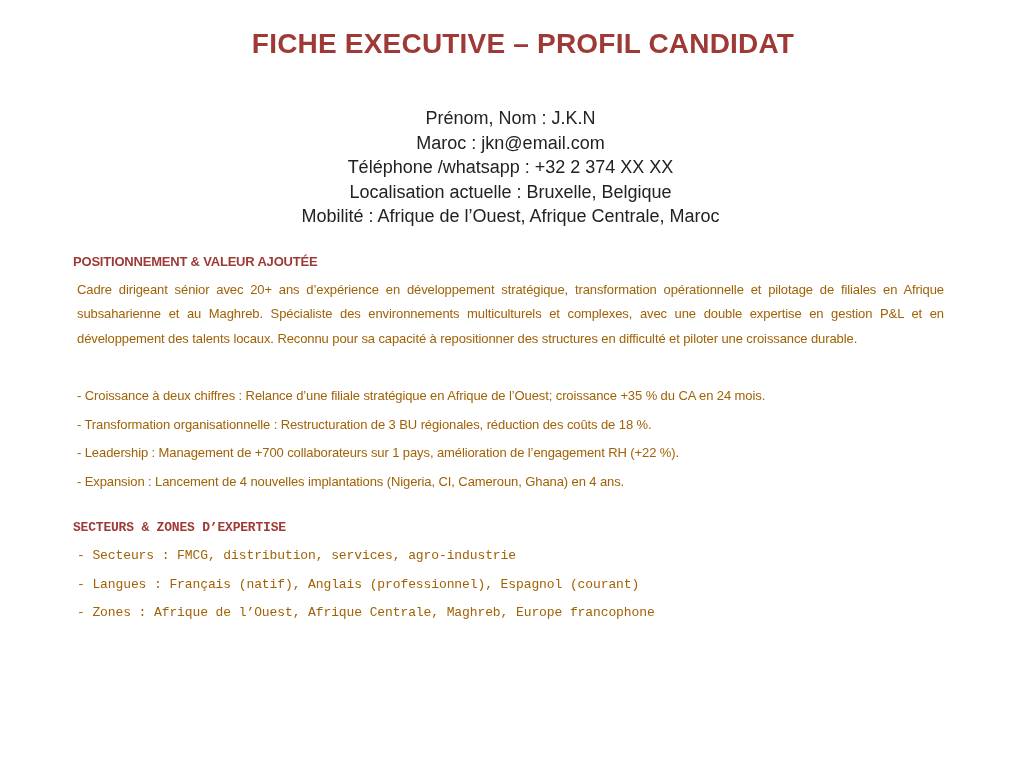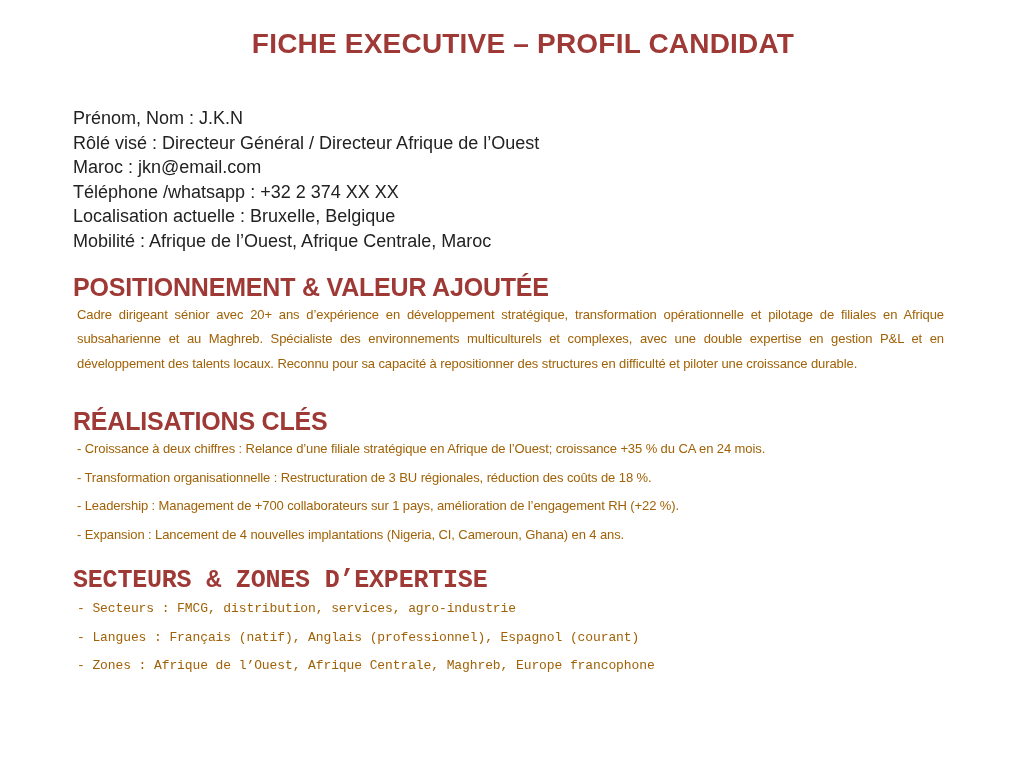--- a/index.html
+++ b/index.html
@@ -32,27 +32,28 @@
     letter-spacing: 0.2px;
   }
   .content {
     margin: 46px 87px 0 62px; 
     width: 875px;
   }
   .contact {
     font-size: 18px;
     line-height: 24.6px;
     color: #222222;
+    text-align: center;
   }
   .section-1 { margin-top: 21px; }
   .section-2 { margin-top: 33px; }
   .section-3 { margin-top: 22px; font-family: Liberation Mono, monospace; }
   .heading {
     margin: 0 0 1px 0;
-    font-size: 25px;
+    font-size: 13px;
     line-height: 24px;
     font-weight: 700;
     color: var(--accent, #9e3936);
     letter-spacing: -0.2px;
   }
   .body-text, .bullets > div {
     margin: 4px;
     font-size: 13px;
     line-height: 24.5px;
     letter-spacing: -0.1px;
@@ -64,34 +65,32 @@
 <body>
 
 <div class="slide">
 
   <h1 class="title">FICHE EXECUTIVE – PROFIL CANDIDAT</h1>
 
   <div class="content">
 
     <div class="contact">
       <div>Prénom, Nom : J.K.N</div>
-      <div>Rôlé visé : Directeur Général / Directeur Afrique de l’Ouest</div>
       <div>Maroc : jkn@email.com</div>
       <div>Téléphone /whatsapp : +32 2 374 XX XX</div>
       <div>Localisation actuelle : Bruxelle, Belgique</div>
       <div>Mobilité : Afrique de l’Ouest, Afrique Centrale, Maroc</div>
     </div>
 
     <section class="section-1">
       <h2 class="heading">POSITIONNEMENT &amp; VALEUR AJOUTÉE</h2>
       <p class="body-text">Cadre dirigeant sénior avec 20+ ans d’expérience en développement stratégique, transformation opérationnelle et pilotage de filiales en Afrique subsaharienne et au Maghreb. Spécialiste des environnements multiculturels et complexes, avec une double expertise en gestion P&amp;L et en développement des talents locaux. Reconnu pour sa capacité à repositionner des structures en difficulté et piloter une croissance durable.</p>
     </section>
 
     <section class="section-2">
-      <h2 class="heading">RÉALISATIONS CLÉS</h2>
       <div class="bullets">
         <div>- Croissance à deux chiffres : Relance d’une filiale stratégique en Afrique de l’Ouest; croissance +35 % du CA en 24 mois.</div>
         <div>- Transformation organisationnelle : Restructuration de 3 BU régionales, réduction des coûts de 18 %.</div>
         <div>- Leadership : Management de +700 collaborateurs sur 1 pays, amélioration de l’engagement RH (+22 %).</div>
         <div>- Expansion : Lancement de 4 nouvelles implantations (Nigeria, CI, Cameroun, Ghana) en 4 ans.</div>
       </div>
     </section>
 
     <section class="section-3">
       <h2 class="heading">SECTEURS &amp; ZONES D’EXPERTISE</h2>

